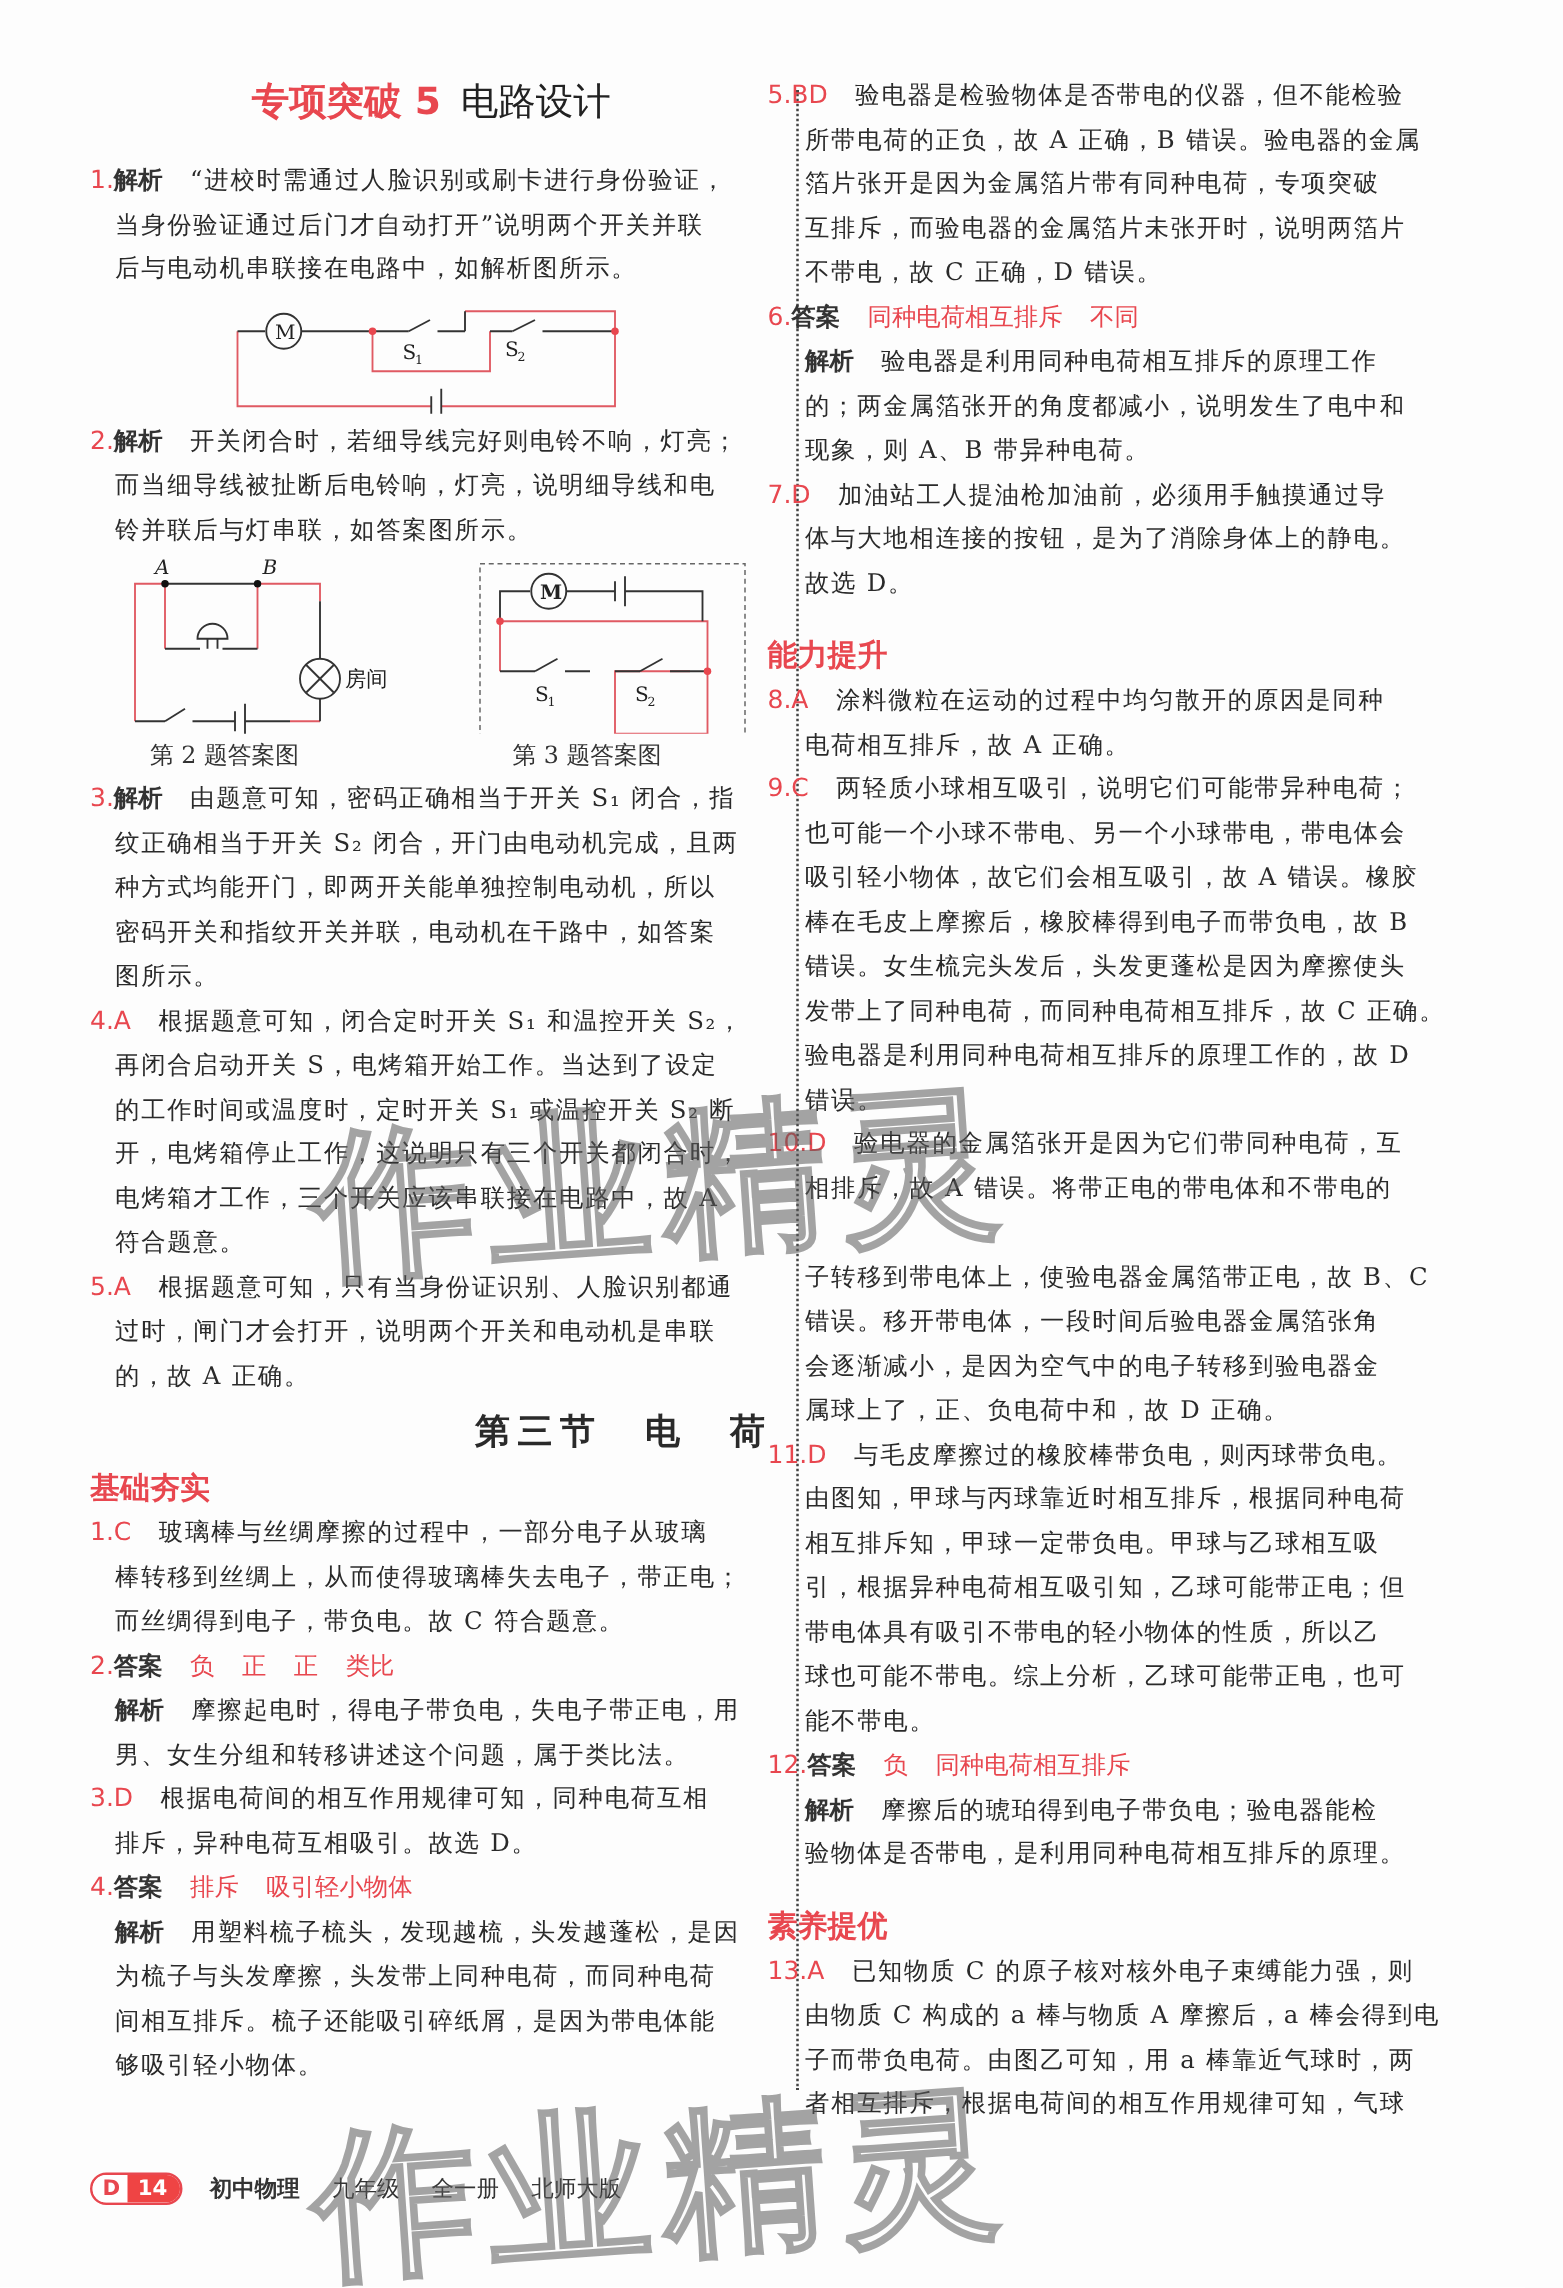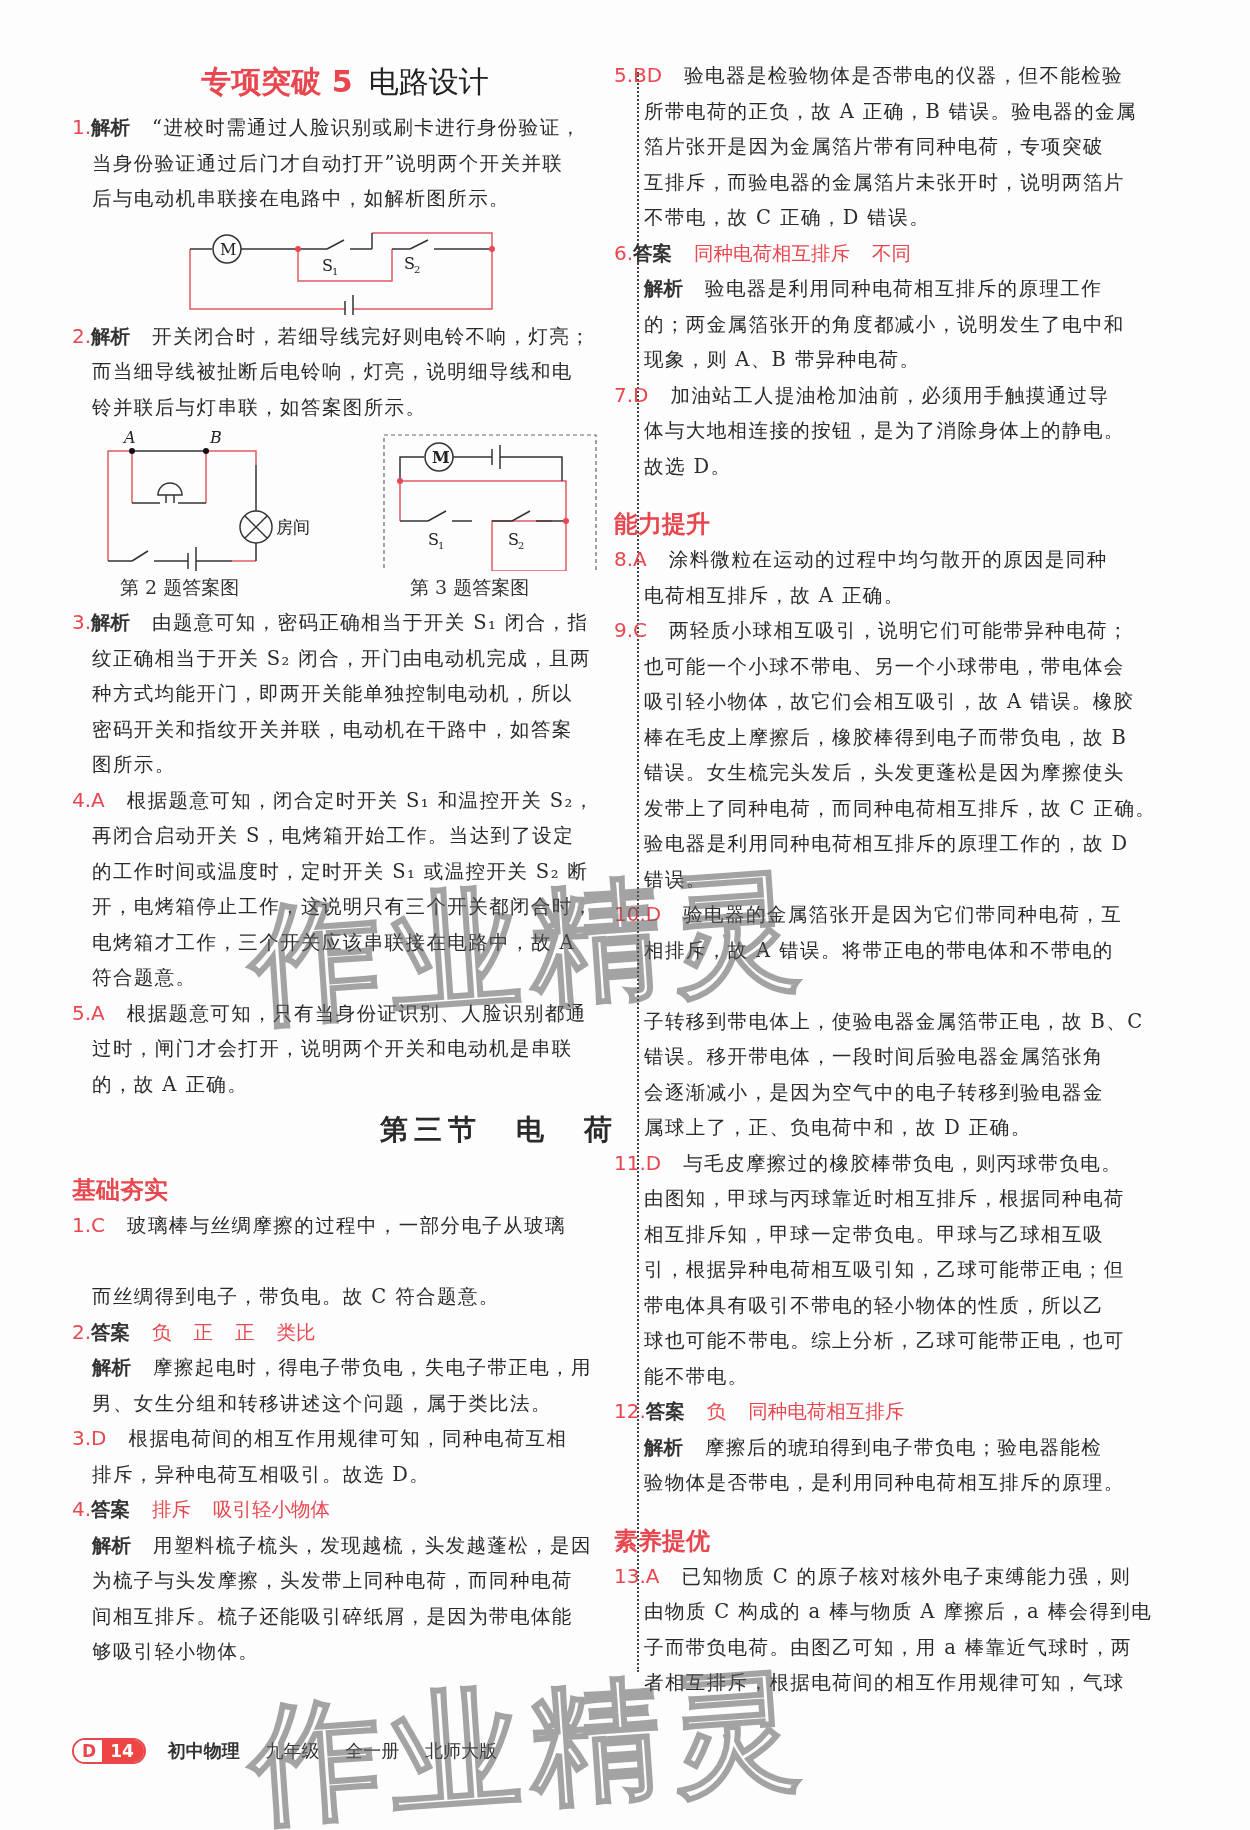--- a/index.html
+++ b/index.html
@@ -22,40 +22,40 @@
   .divider {
     position: absolute; left: 637px; top: 72px; height: 1600px;
     border-left: 2px dotted #444;
   }
   .section-title {
     font-family: "DejaVu Sans", "Liberation Sans", sans-serif;
     font-weight: bold;
     text-align: center;
     font-size: 30px;
     line-height: 44px;
-    margin-bottom: 6px;
+    margin-bottom: 22px;
   }
   .section-title .red { color: #e8474f; }
   .section-title .dark { color: #222; font-weight: normal; margin-left: 16px; }
   .chapter-title {
     font-family: Liberation Serif, serif;
     font-weight: bold;
     text-align: right;
     font-size: 28px;
     line-height: 44px;
     letter-spacing: 6px;
     margin-top: 6px;
   }
   .sub-heading {
     font-family: "DejaVu Sans", "Liberation Sans", sans-serif;
     font-weight: bold;
     color: #e8474f;
     font-size: 24px;
     line-height: 36px;
-    margin-top: 20px;
+    margin-top: 4px;
   }
   .sub-heading.gap { margin-top: 22px; }
   .item { position: relative; font-size: 19.5px; line-height: 35.5px; letter-spacing: 1.4px; }
   .item .num {
     font-family: "DejaVu Sans", "Liberation Sans", sans-serif;
     color: #e8474f; font-size: 20px; letter-spacing: 0;
   }
   .item .tag {
     font-family: "DejaVu Sans", "Liberation Sans", sans-serif;
     font-weight: bold; color: #333; margin-right: 22px; letter-spacing: 0;
@@ -236,21 +236,21 @@
       <span class="num">5.A</span><span class="lead-gap"></span><span>根据题意可知，只有当身份证识别、人脸识别都通</span><br>
       <span>过时，闸门才会打开，说明两个开关和电动机是串联</span><br>
       <span>的，故 A 正确。</span>
     </div>
 
     <div class="chapter-title">第三节　电　荷</div>
     <div class="sub-heading">基础夯实</div>
 
     <div class="item hang">
       <span class="num">1.C</span><span class="lead-gap"></span><span>玻璃棒与丝绸摩擦的过程中，一部分电子从玻璃</span><br>
-      <br>
+      <span>棒转移到丝绸上，从而使得玻璃棒失去电子，带正电；</span><br>
       <span>而丝绸得到电子，带负电。故 C 符合题意。</span>
     </div>
 
     <div class="item hang">
       <span class="num">2.</span><span class="tag">答案</span><span class="ans">负</span><span class="ans">正</span><span class="ans">正</span><span class="ans">类比</span><br>
       <span class="tag">解析</span><span>摩擦起电时，得电子带负电，失电子带正电，用</span><br>
       <span>男、女生分组和转移讲述这个问题，属于类比法。</span>
     </div>
 
     <div class="item hang">

